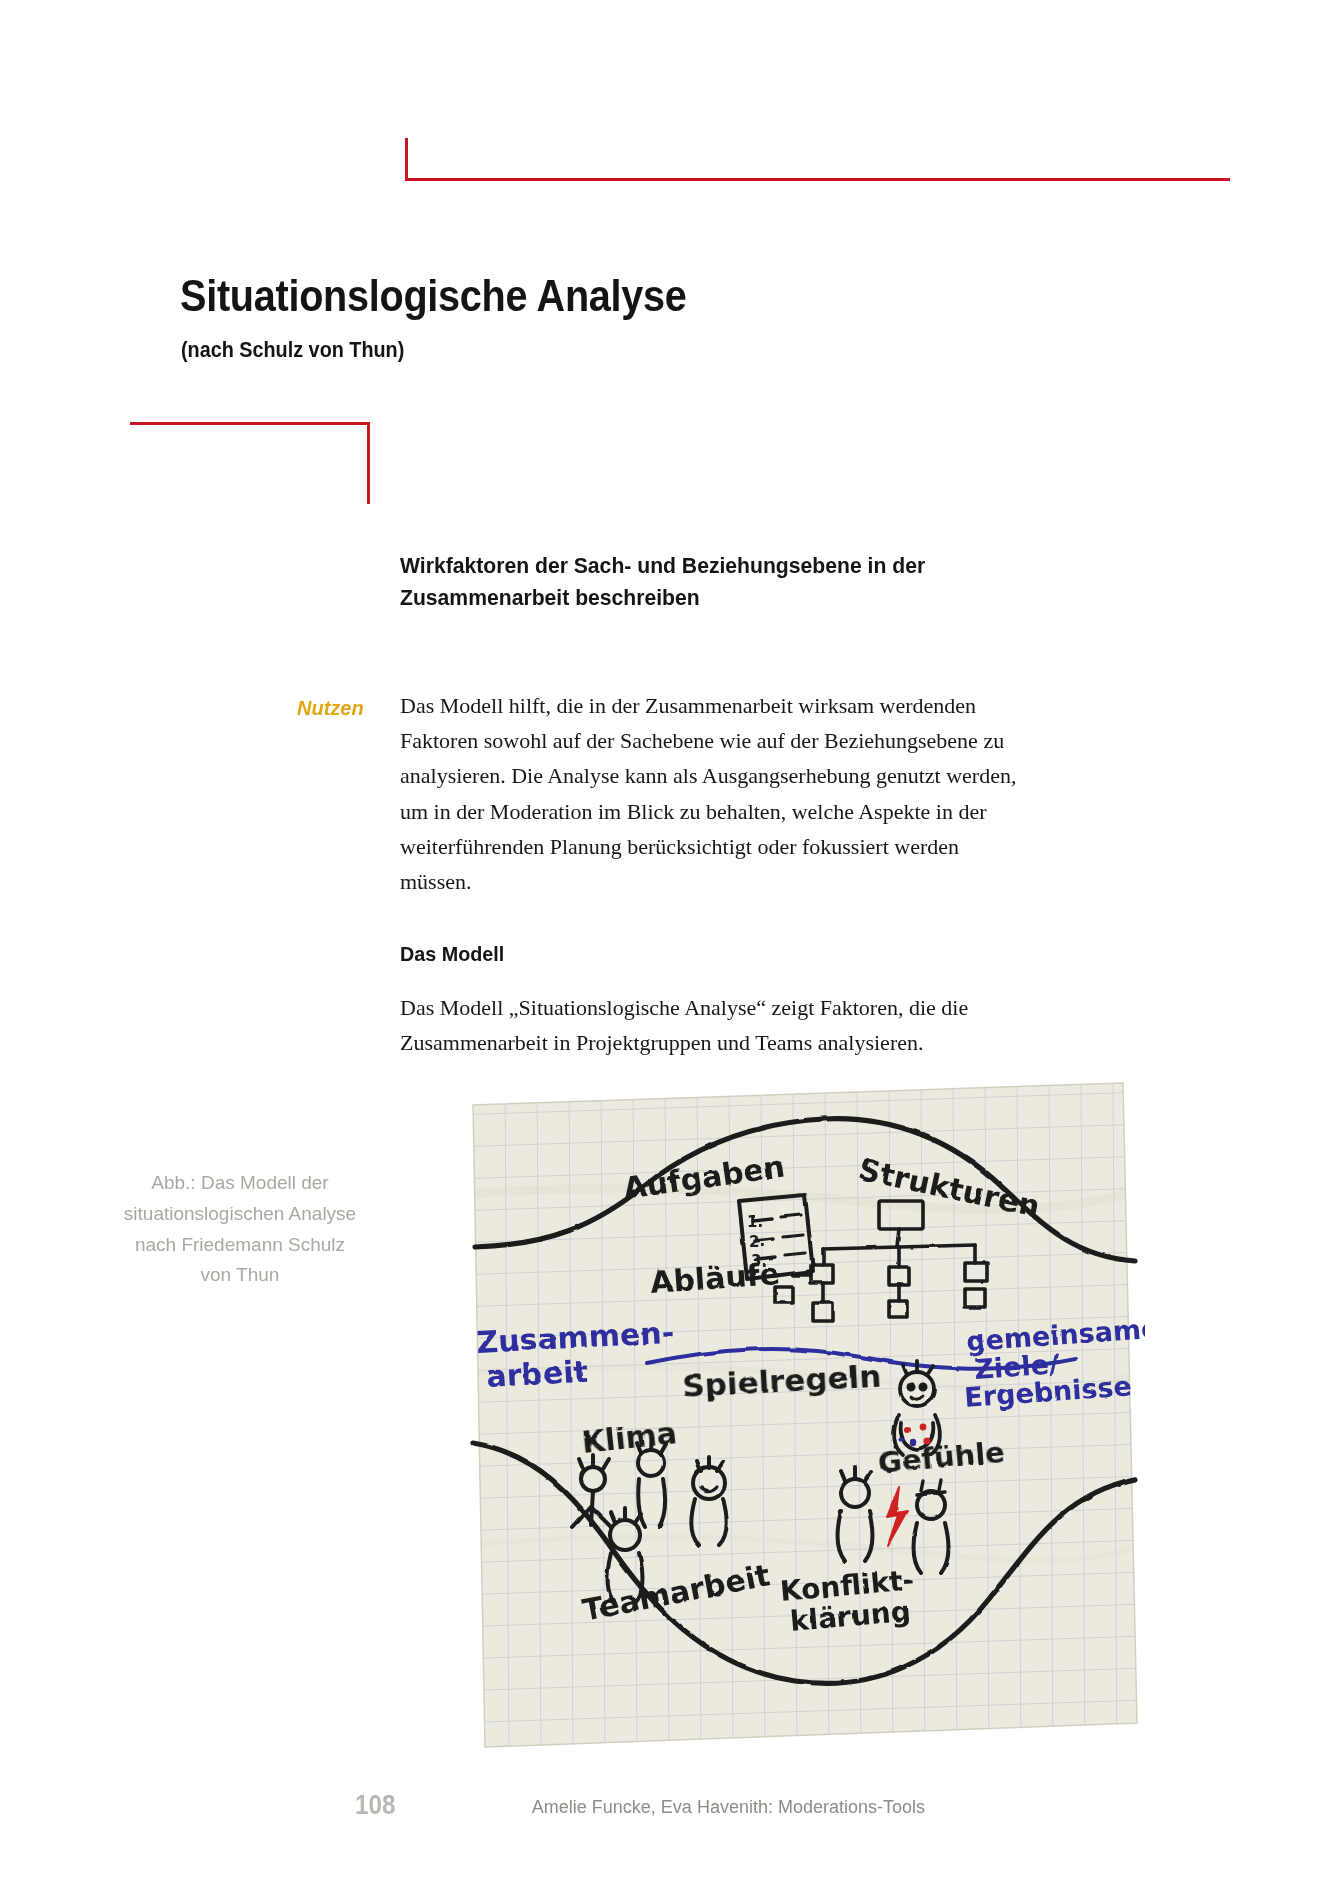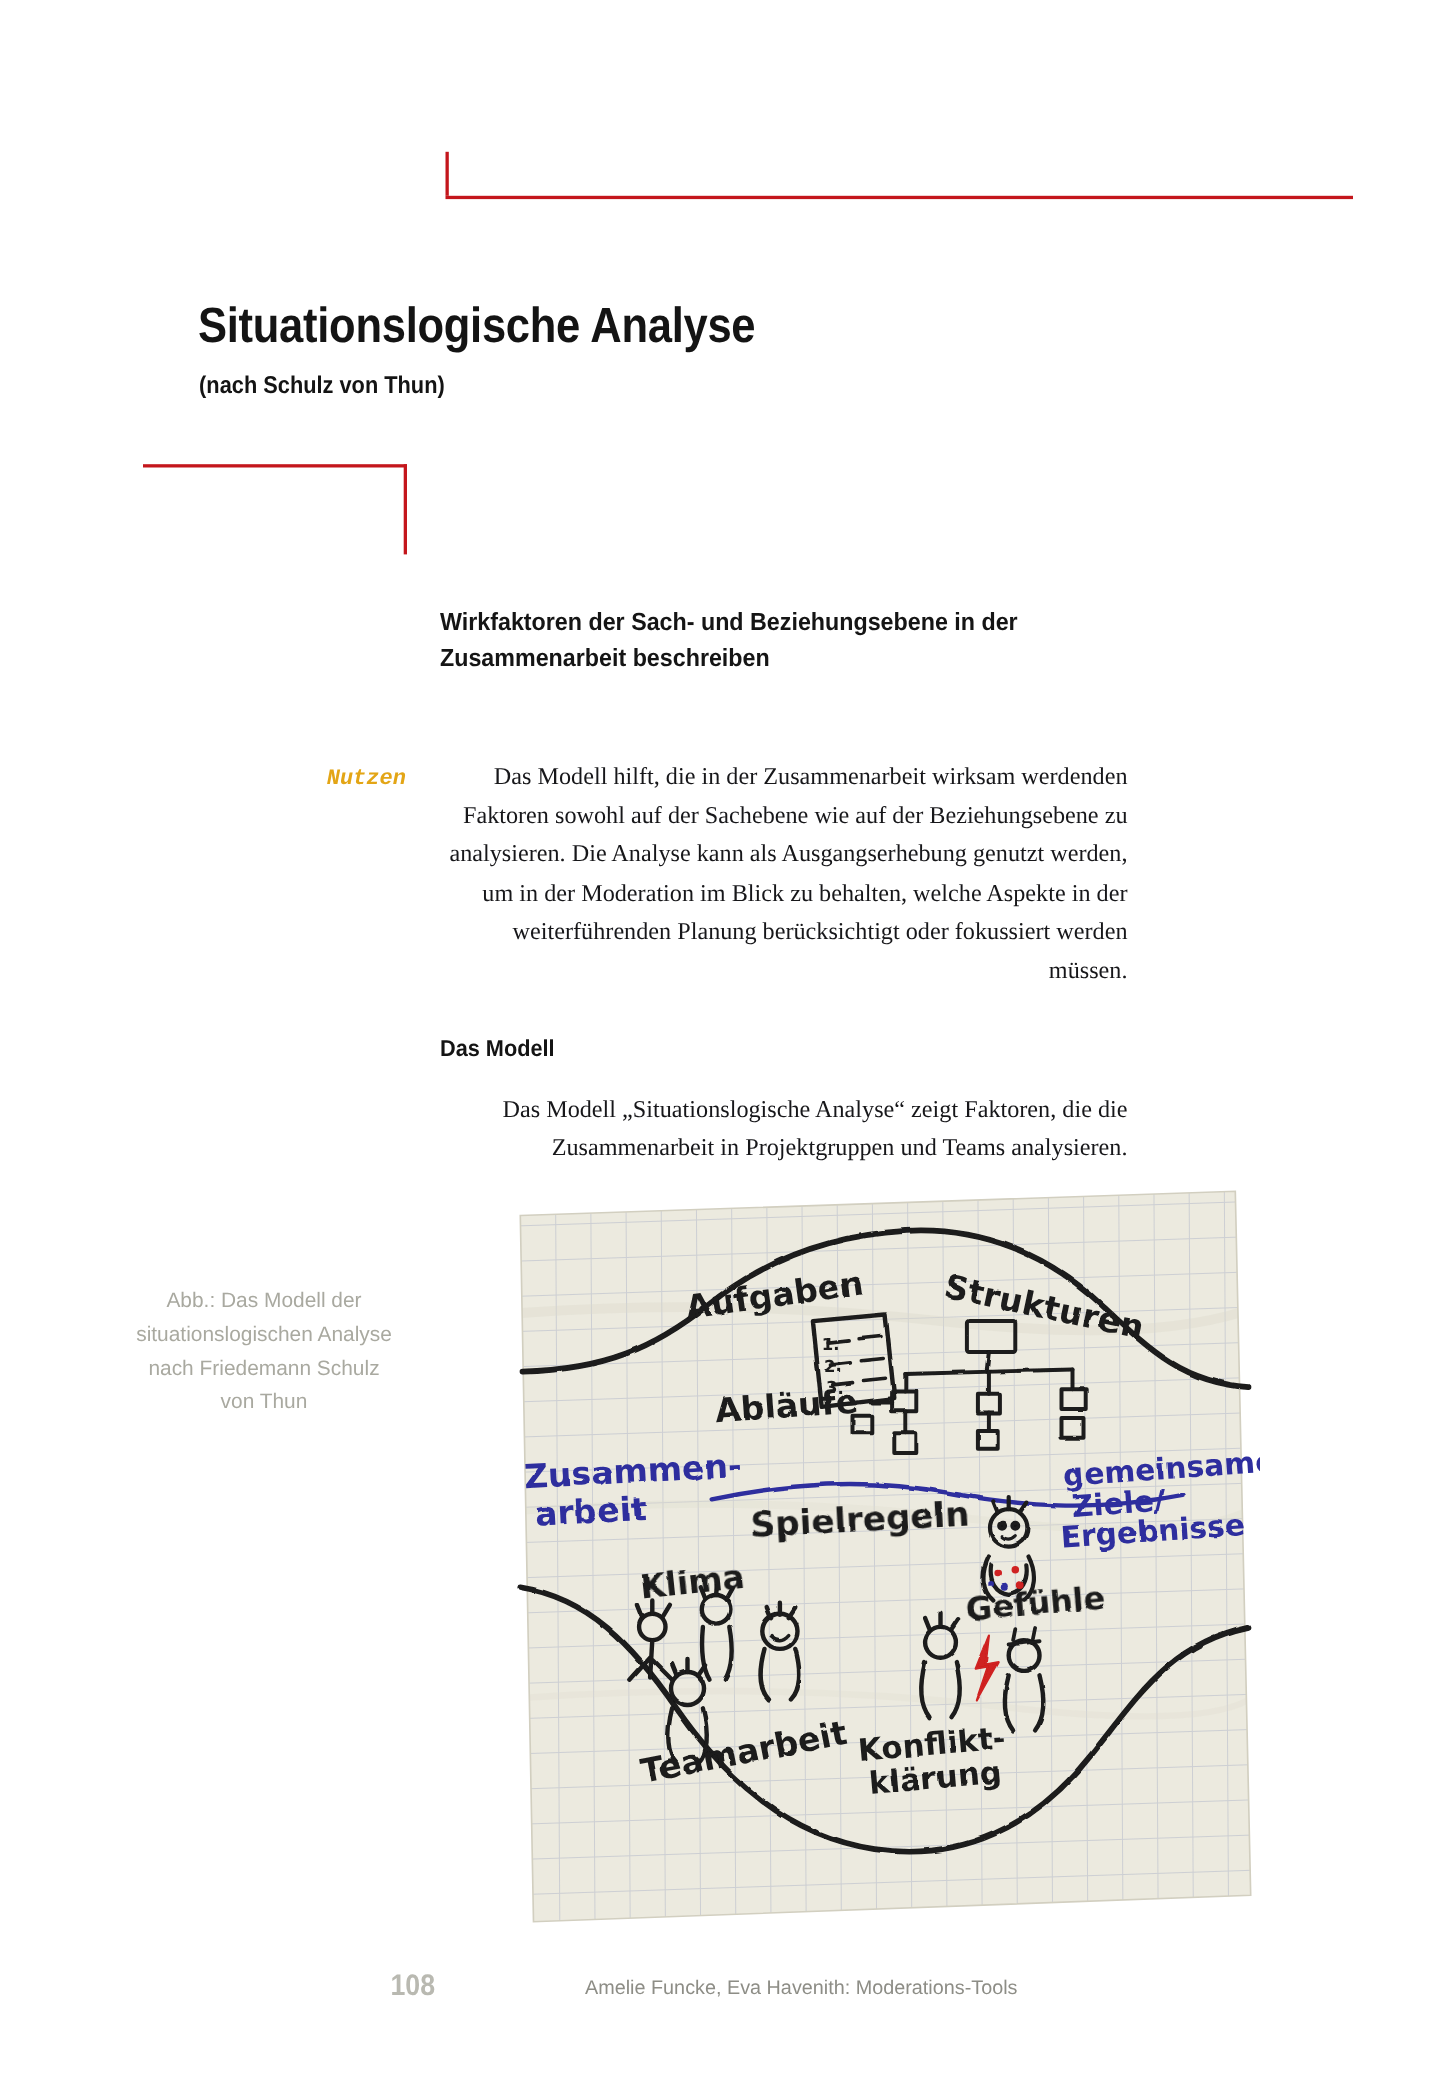--- a/index.html
+++ b/index.html
@@ -53,30 +53,30 @@
     font-size:22.5px; font-weight:700; line-height:1.42;
     color:#151515;
     font-family:"Liberation Sans Narrow","Liberation Sans", sans-serif;
     transform:scaleX(0.94); transform-origin:left top;
   }
 
   .nutzen-label {
     position:absolute; left:297px; top:697px;
     font-size:20px; font-weight:700; font-style:italic;
     color:#e3a515;
-    font-family:Liberation Mono, monospace;
+    font-family:Liberation Sans, sans-serif;
     white-space:nowrap;
   }
 
   .body-para {
     position:absolute; left:400px; width:625px;
     font-size:22px; line-height:1.60;
     color:#17171a;
     font-family:"Liberation Serif", serif;
-    text-align:right;
+    text-align:left;
   }
   #nutzen-para { top:688px; }
 
   .sec-head {
     position:absolute; left:400px; top:942px;
     font-size:21px; font-weight:700; color:#141414;
     font-family:"Liberation Sans Narrow","Liberation Sans", sans-serif;
     transform:scaleX(0.94); transform-origin:left top;
     white-space:nowrap;
   }

